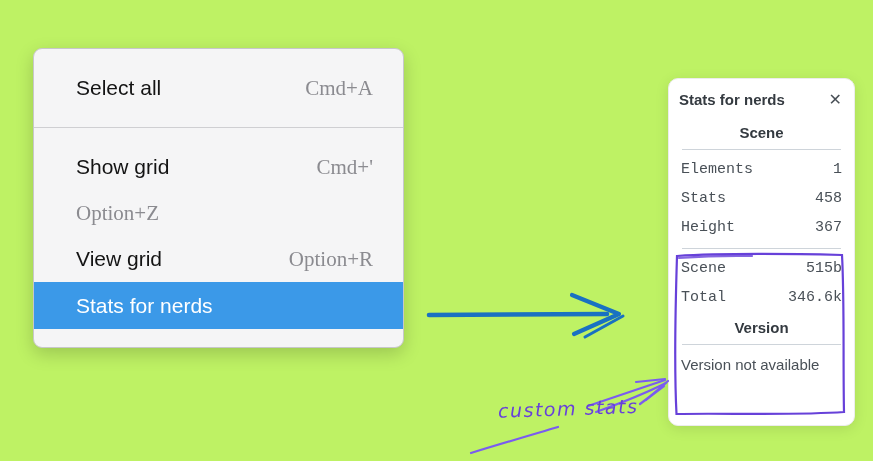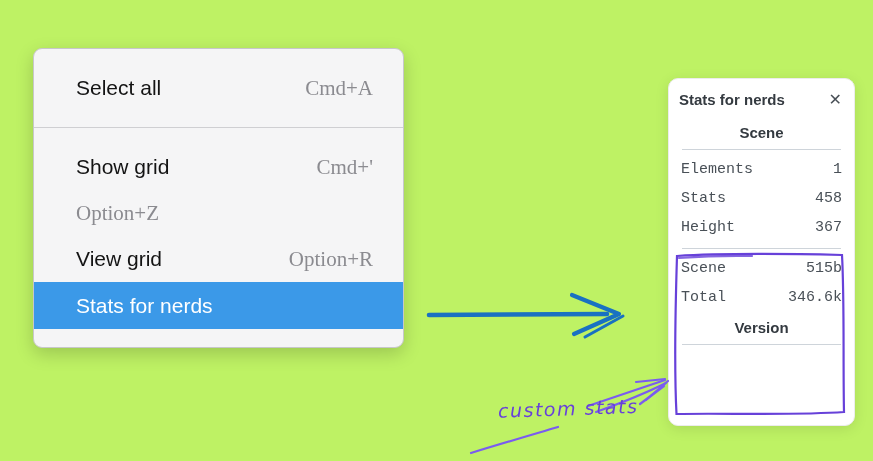--- a/index.html
+++ b/index.html
@@ -118,20 +118,21 @@
       <span>Scene</span>
       <span>515b</span>
     </div>
     <div class="stat-row">
       <span>Total</span>
       <span>346.6k</span>
     </div>
 
     <div class="sec-header">Version</div>
     <div class="sec-divider"></div>
+    <div class="stat-note">Version not available</div>
   </div>
 
   <svg class="annot-svg" viewBox="0 0 873 461" xmlns="http://www.w3.org/2000/svg">
 
     <g stroke="#1971c2" fill="none" stroke-linecap="round" stroke-linejoin="round">
       <path d="M429 315 L607 314" stroke-width="4.6"></path>
       <path d="M572 295 L619 314 L574 334" stroke-width="4.2"></path>
       <path d="M585 337 L623 316" stroke-width="3"></path>
     </g>
 

